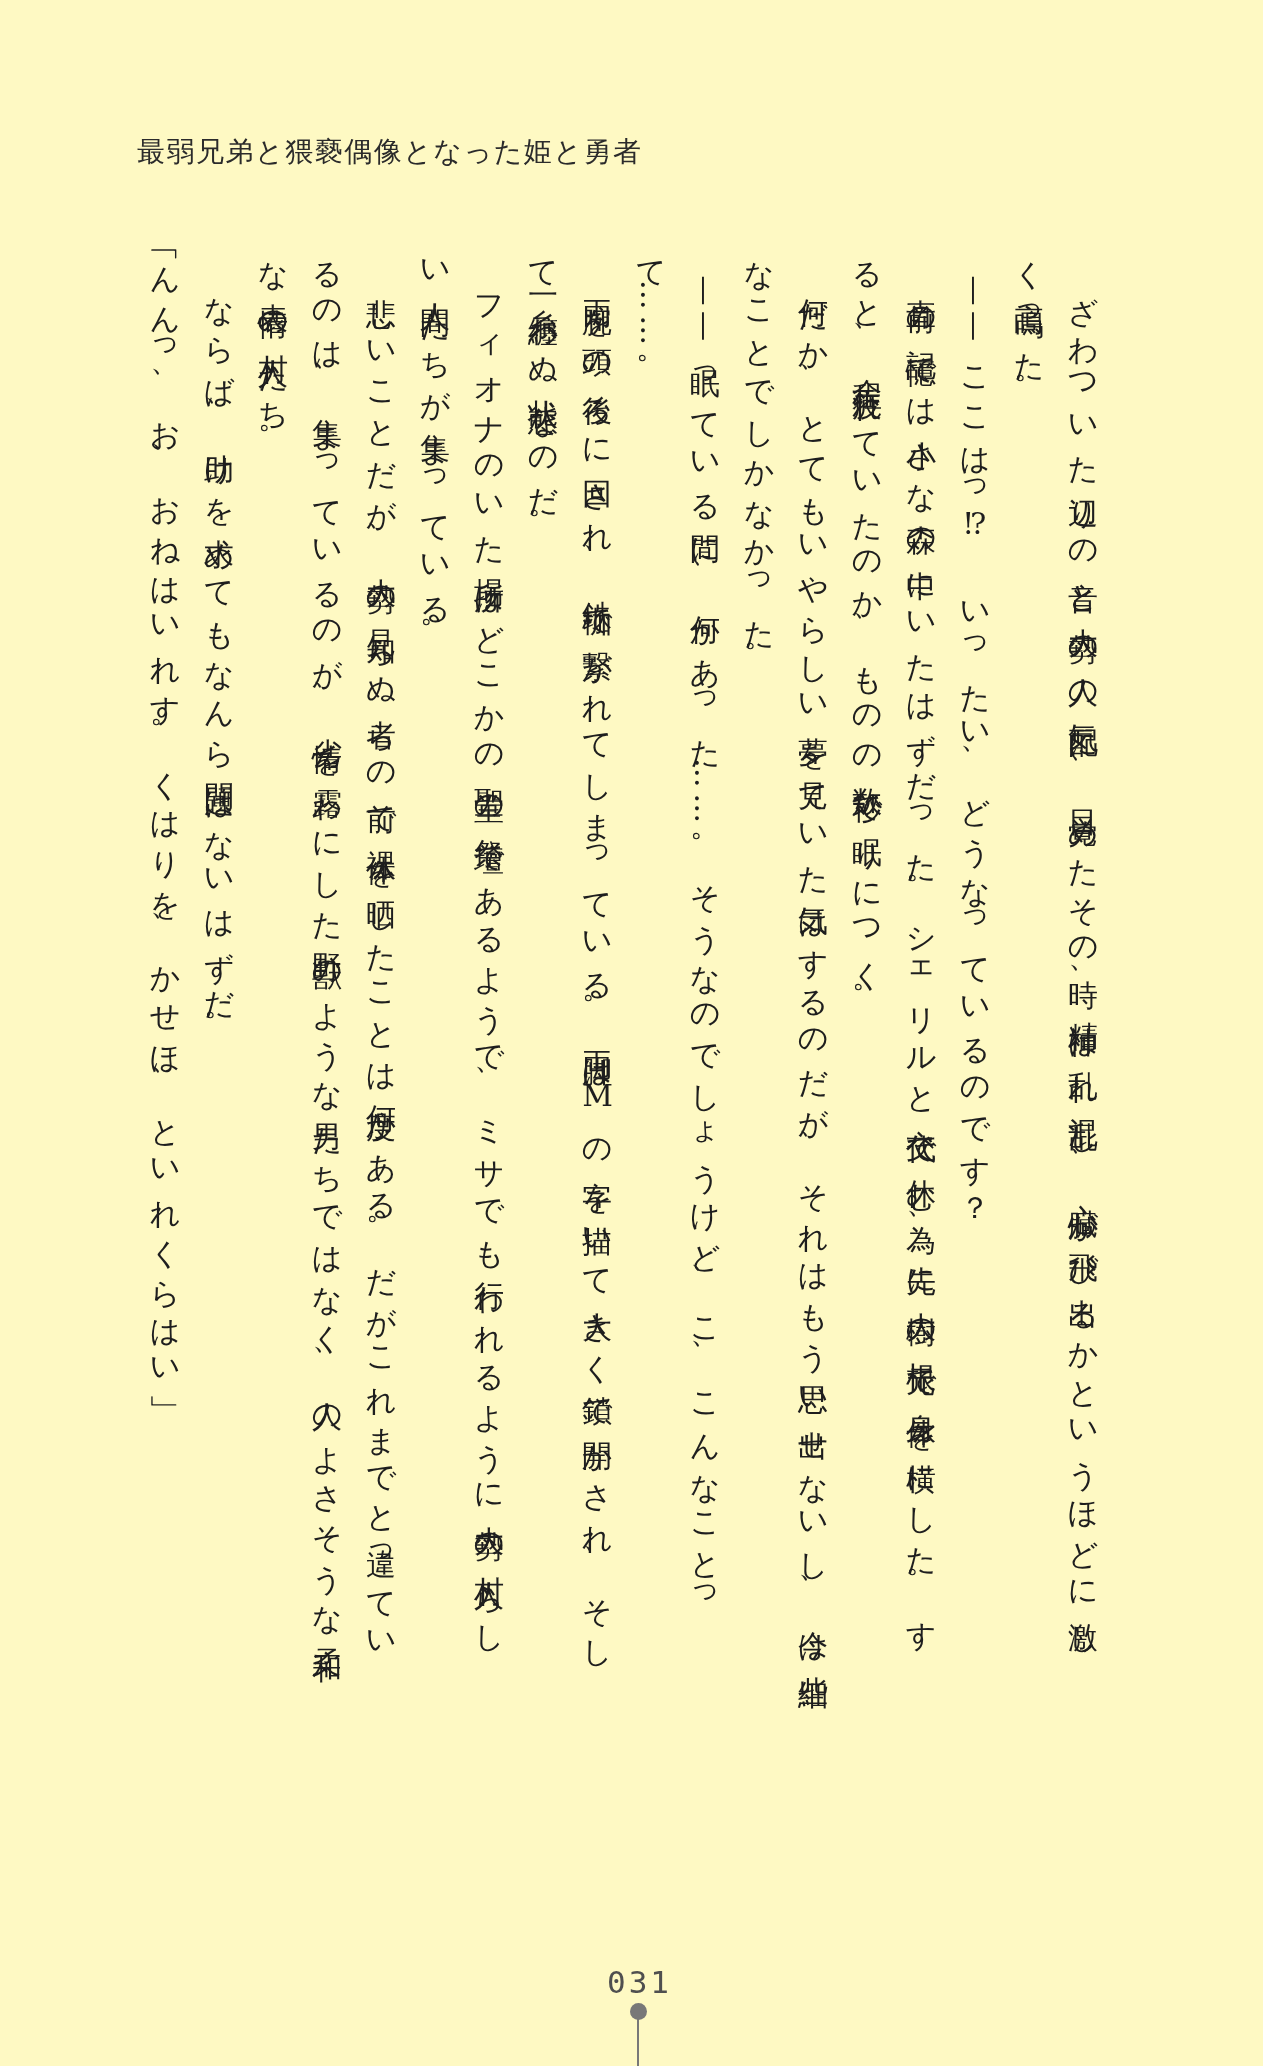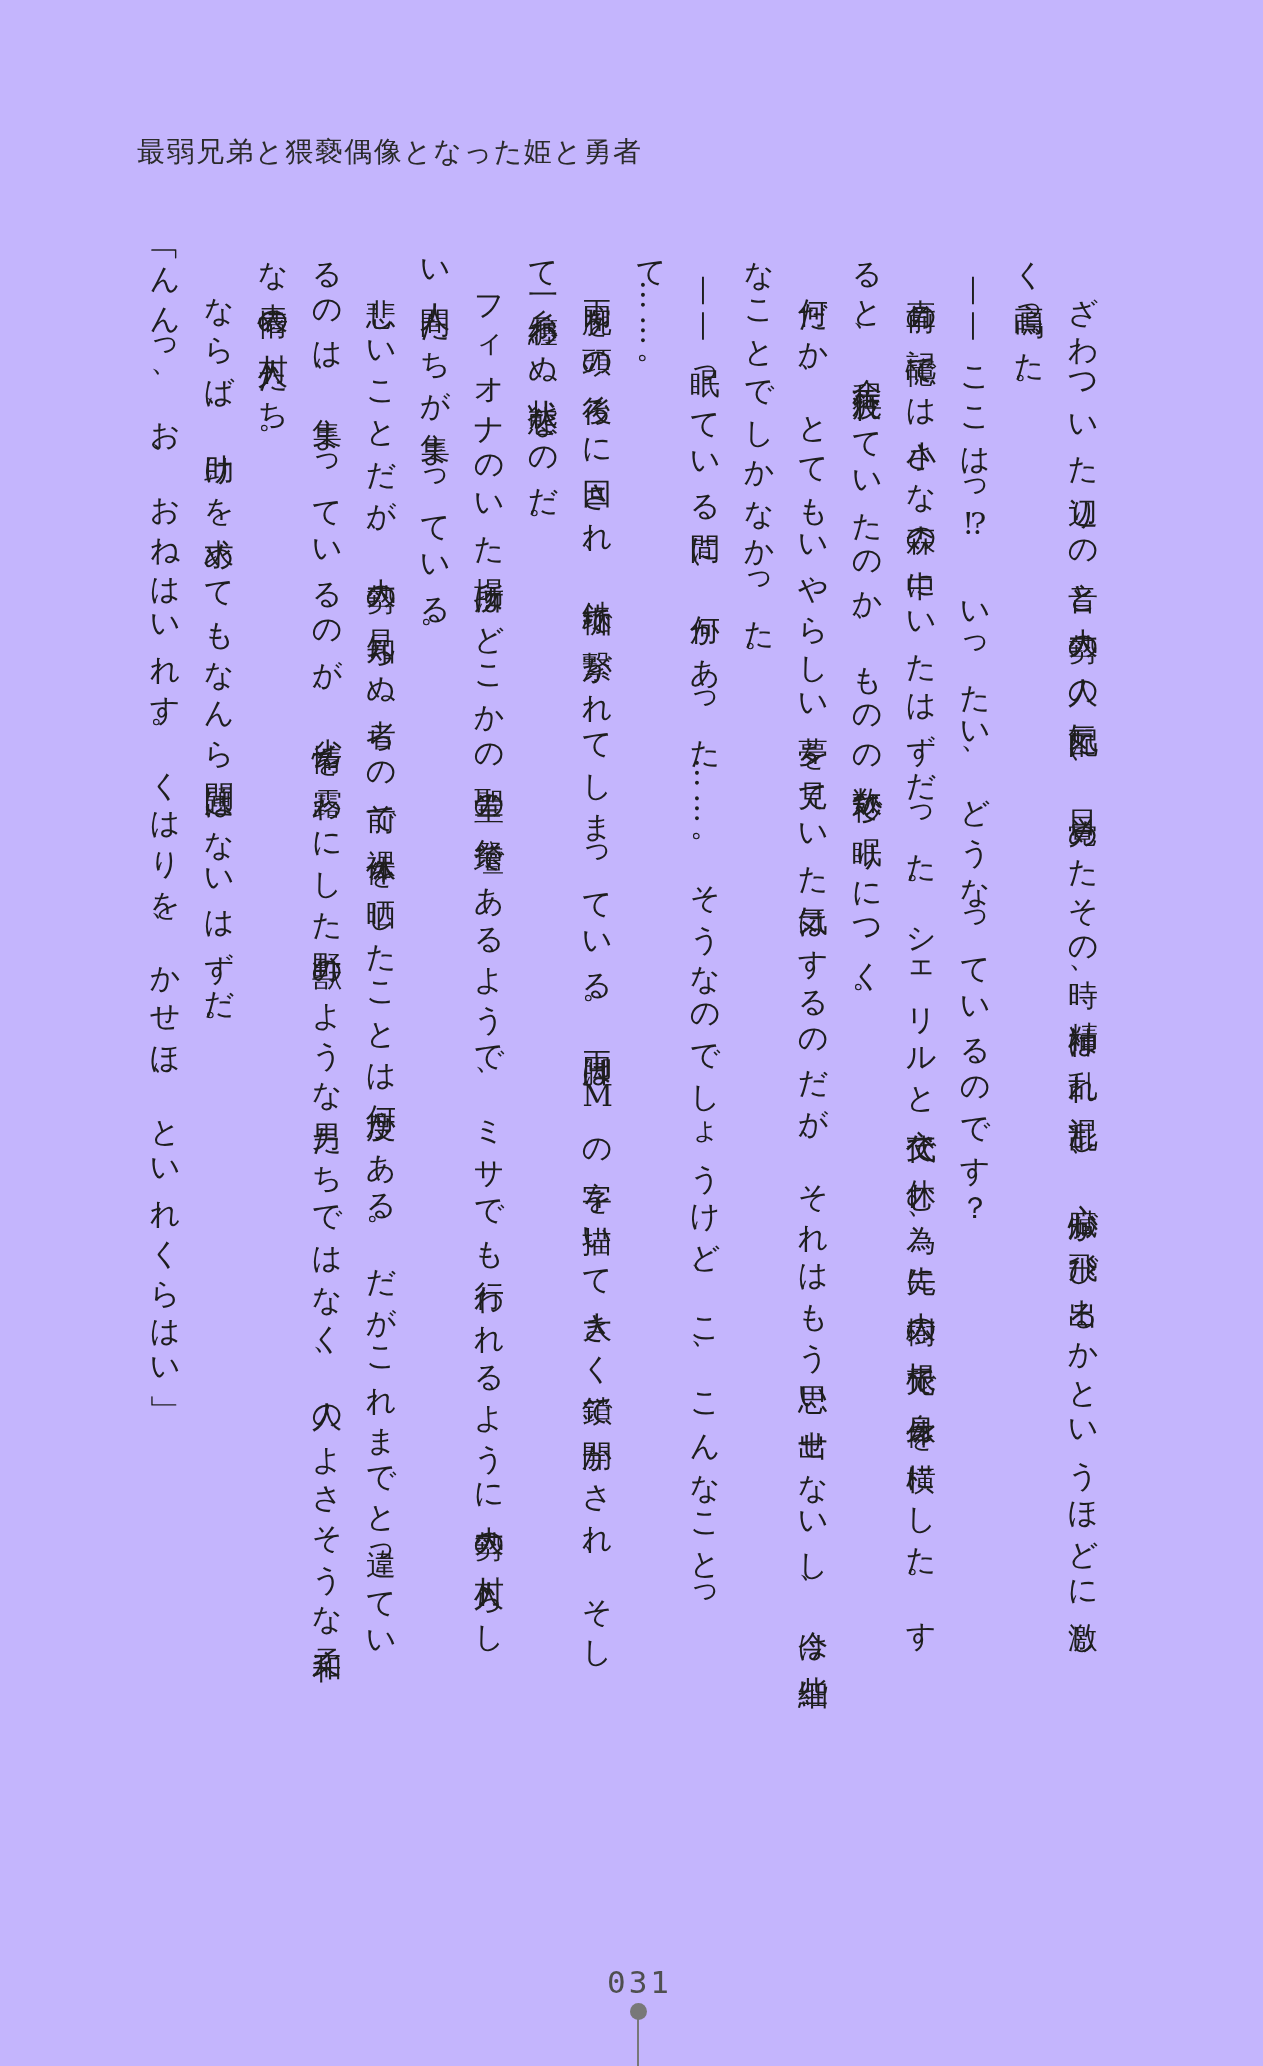--- a/index.html
+++ b/index.html
@@ -1,21 +1,21 @@
 <!DOCTYPE html>
 <html><head>
 <meta charset="utf-8">
 <style>
   * { margin: 0; padding: 0; box-sizing: border-box; }
   html, body { background: #ffffff; }
   .page {
     position: relative;
     width: 1263px;
     height: 2066px;
-    background: #c4b5fd;
+    background: #fef9c3;
     overflow: hidden;
     font-family: "DejaVu Serif", "Liberation Serif", serif;
   }
   .running-title {
     position: absolute;
     left: 137px;
     top: 133px;
     font-size: 28px;
     letter-spacing: 1.5px;
     color: #2b2b2b;

